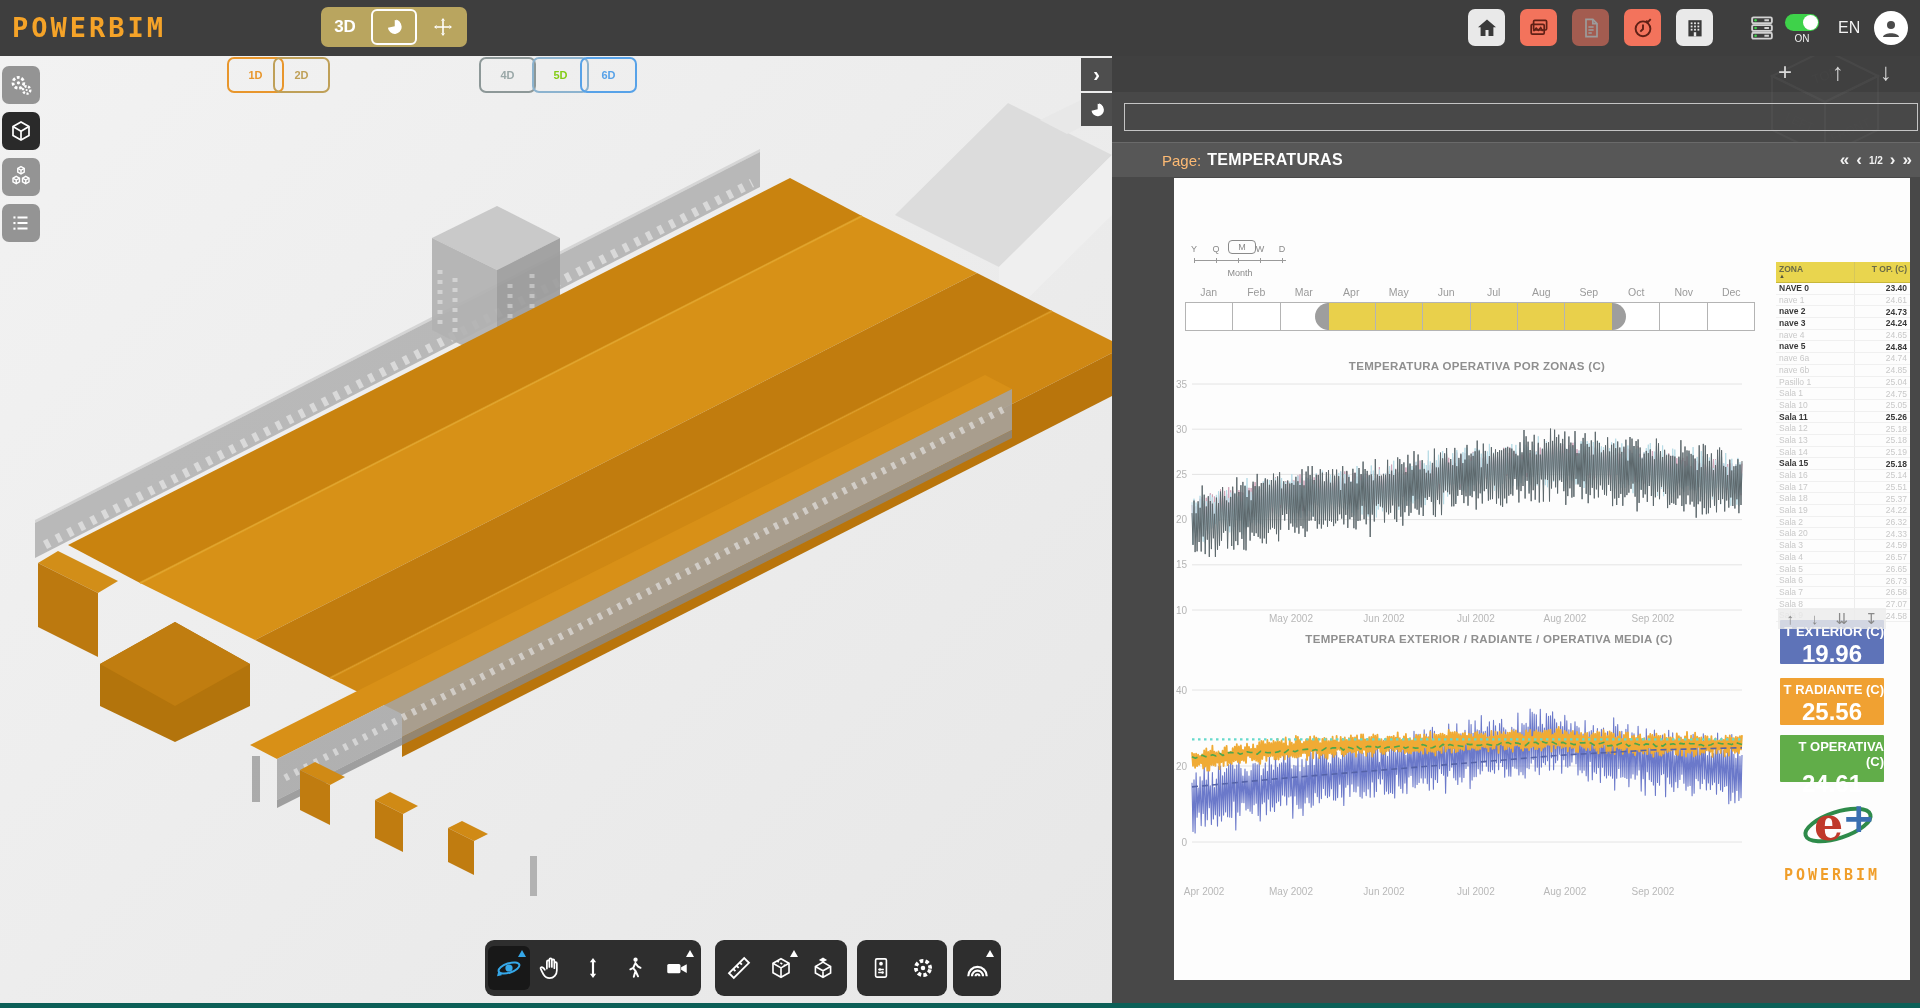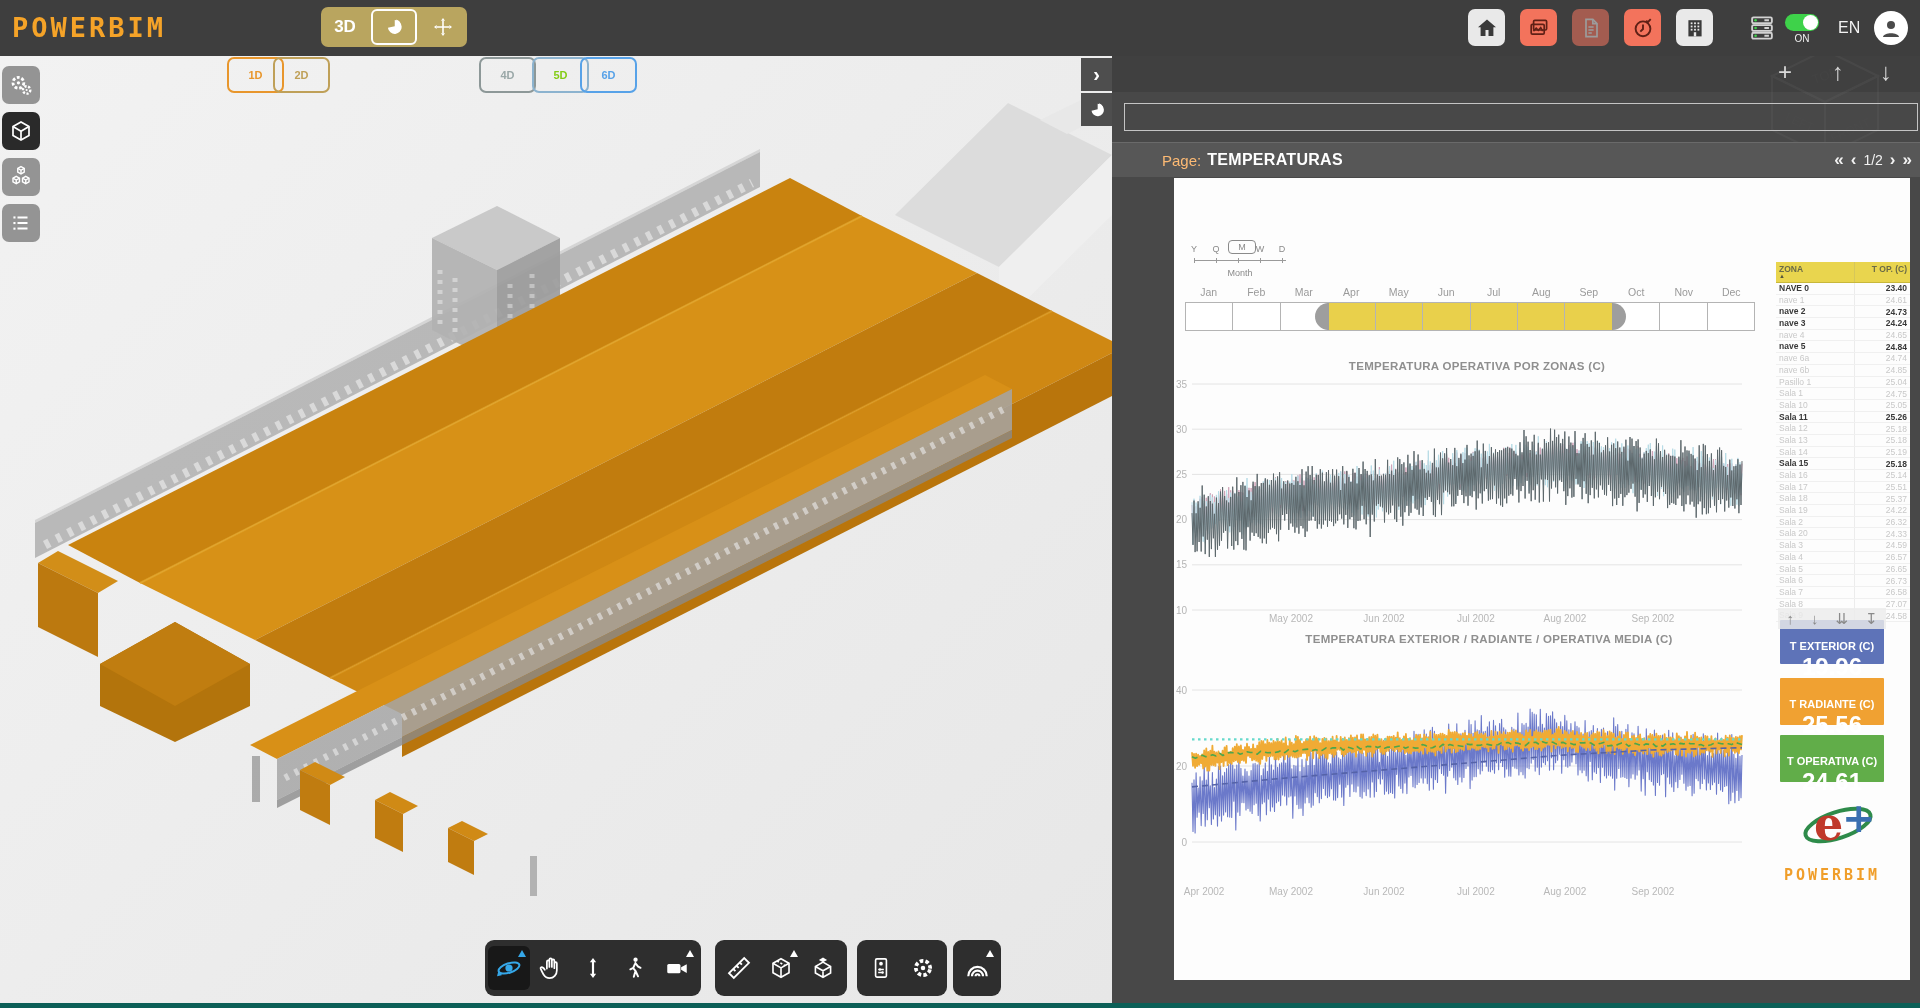--- a/index.html
+++ b/index.html
@@ -50,21 +50,21 @@
   .panicon{top:2px;color:#d9d9d9;font-size:24px;cursor:pointer;z-index:5;}
   #panelinput{left:12px;top:47px;width:780px;height:26px;background:transparent;
     border:1px solid #c4c4c4;color:#eee;font-size:13px;padding:0 6px;}
   #pagebar{left:0;top:86px;width:808px;height:34px;background:#575757;display:flex;
     align-items:center;color:#fff;border-top:1px solid #6a6a6a;}
   #pagebar .prefix{margin-left:50px;font-size:15px;color:#fdba74;}
   #pagebar .pname{font-size:16px;font-weight:bold;margin-left:6px;letter-spacing:.3px;}
   #pager{position:absolute;right:8px;top:0;height:34px;display:flex;align-items:center;gap:7px;
     font-size:17px;font-weight:bold;color:#f2f2f2;}
   #pager span{cursor:pointer;}
-  #pager .ind{font-weight:normal;font-size:14px;cursor:default;}
+  #pager .ind{font-weight:bold;font-size:10px;cursor:default;}
   #collapsebtn,#piebtn{position:absolute;width:31px;height:33px;background:#4e4e4e;color:#fff;
     display:flex;align-items:center;justify-content:center;cursor:pointer;z-index:31;}
   #collapsebtn{left:1081px;top:58px;font-size:20px;font-weight:bold;}
   #piebtn{left:1081px;top:93px;}
   #viewcube{left:648px;top:-14px;opacity:.14;}
   
   #dash{left:62px;top:122px;width:736px;height:802px;background:#fdfdfd;}
   #gran{left:14px;top:66px;width:110px;height:46px;font-size:9px;color:#8a8a8a;}
   #gran .gl{position:absolute;top:0;width:20px;text-align:center;cursor:pointer;}
   #gran .gline{position:absolute;top:16px;left:6px;width:92px;height:1px;background:#9a9a9a;}
@@ -90,21 +90,21 @@
   #zhead .c2{width:52px;text-align:right;padding:2px 3px 0 0;border-left:1px solid #d6c75a;}
   #zhead .sort{position:absolute;left:3px;top:11px;font-size:6px;color:#55553a;}
   .zrow{display:flex;height:10.7px;align-items:flex-start;border-bottom:1px solid #f0f0f0;cursor:pointer;}
   .zrow .c1{flex:1;padding-left:3px;white-space:nowrap;overflow:hidden;}
   .zrow .c2{width:52px;text-align:right;padding-right:3px;border-left:1px solid #ececec;align-self:stretch;
     display:flex;align-items:center;justify-content:flex-end;}
   .zrow.dim{color:#c8c8c8;}
   .zrow.on{color:#383838;font-weight:bold;}
   
   .kpi{position:absolute;left:606px;width:104px;color:#fff;text-align:center;border-radius:1px;}
-  .kpi .klabel{font-size:11px;font-weight:bold;padding-top:20px;}
+  .kpi .klabel{font-size:13px;font-weight:bold;padding-top:4px;text-align:right;}
   .kpi .kvalue{font-size:24px;font-weight:bold;line-height:1.25;}
   #drill{left:604px;top:430px;width:108px;height:21px;background:rgba(235,235,235,.82);
     display:flex;align-items:center;justify-content:space-around;color:#8a8a8a;font-size:15px;z-index:4;}
   #drill span{cursor:pointer;line-height:1;}
   #footerbrand{left:596px;top:688px;width:124px;text-align:center;color:#f09e2a;font-weight:bold;
     font-size:15px;letter-spacing:3px;font-family:"DejaVu Sans Mono",monospace;}
   
   #bottomline{left:0;top:1003px;width:1920px;height:5px;background:#0c5f57;z-index:40;}
   svg{display:block;}
 </style>

